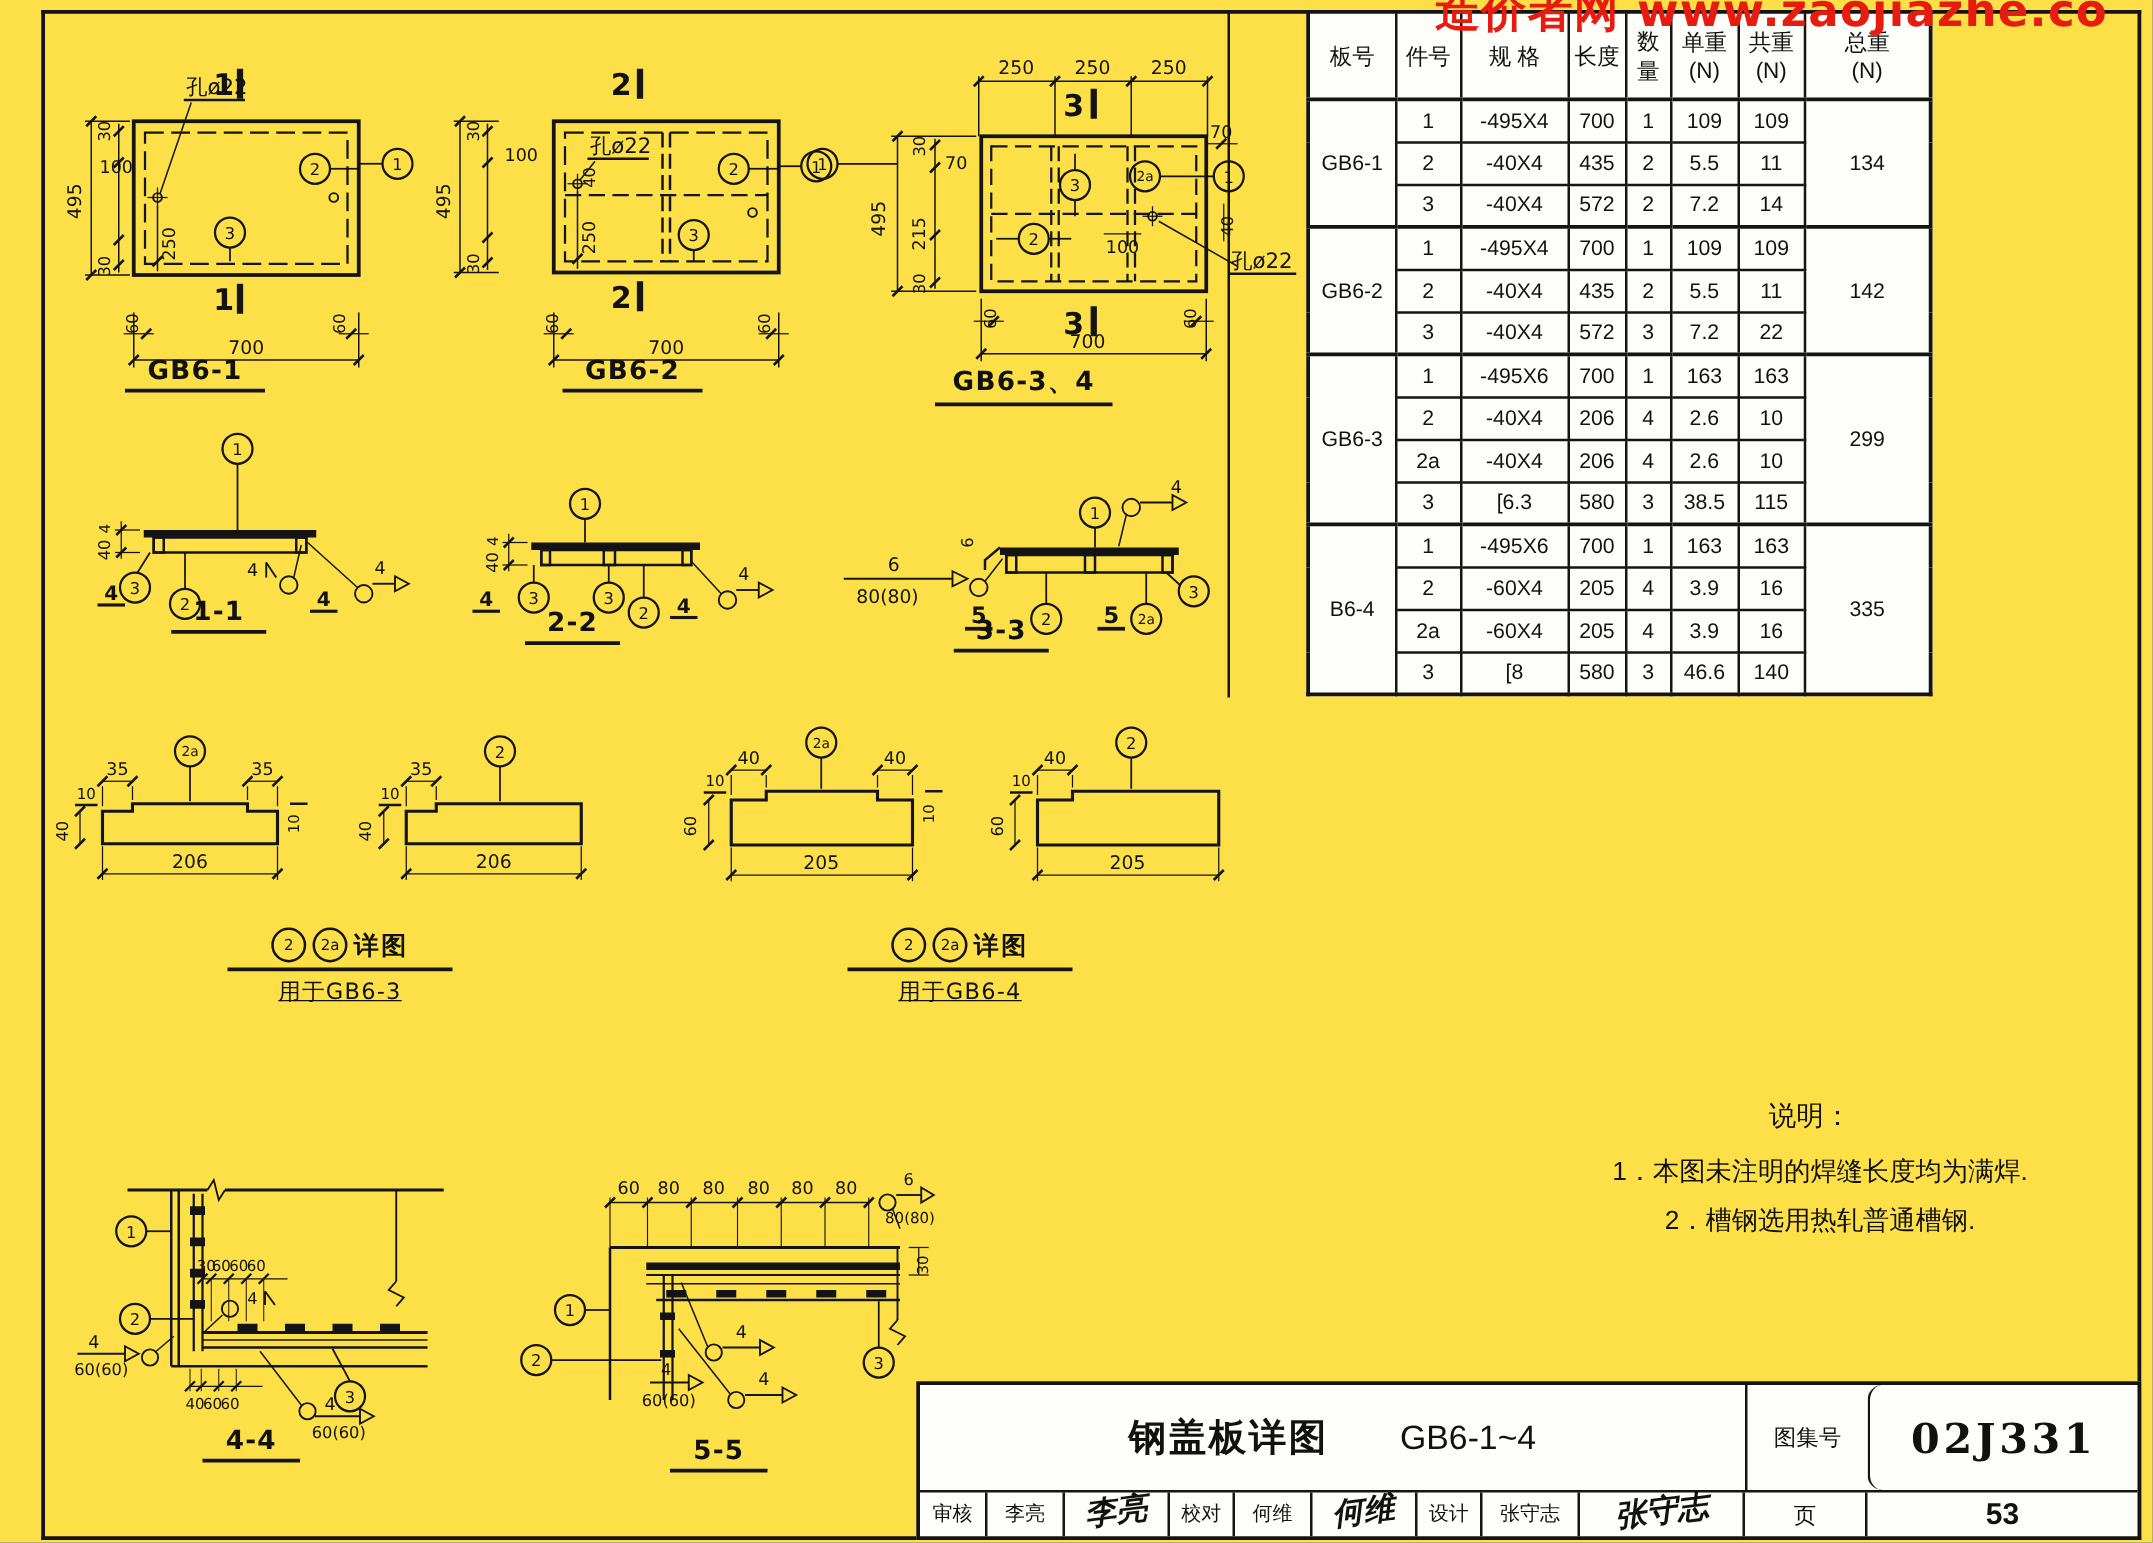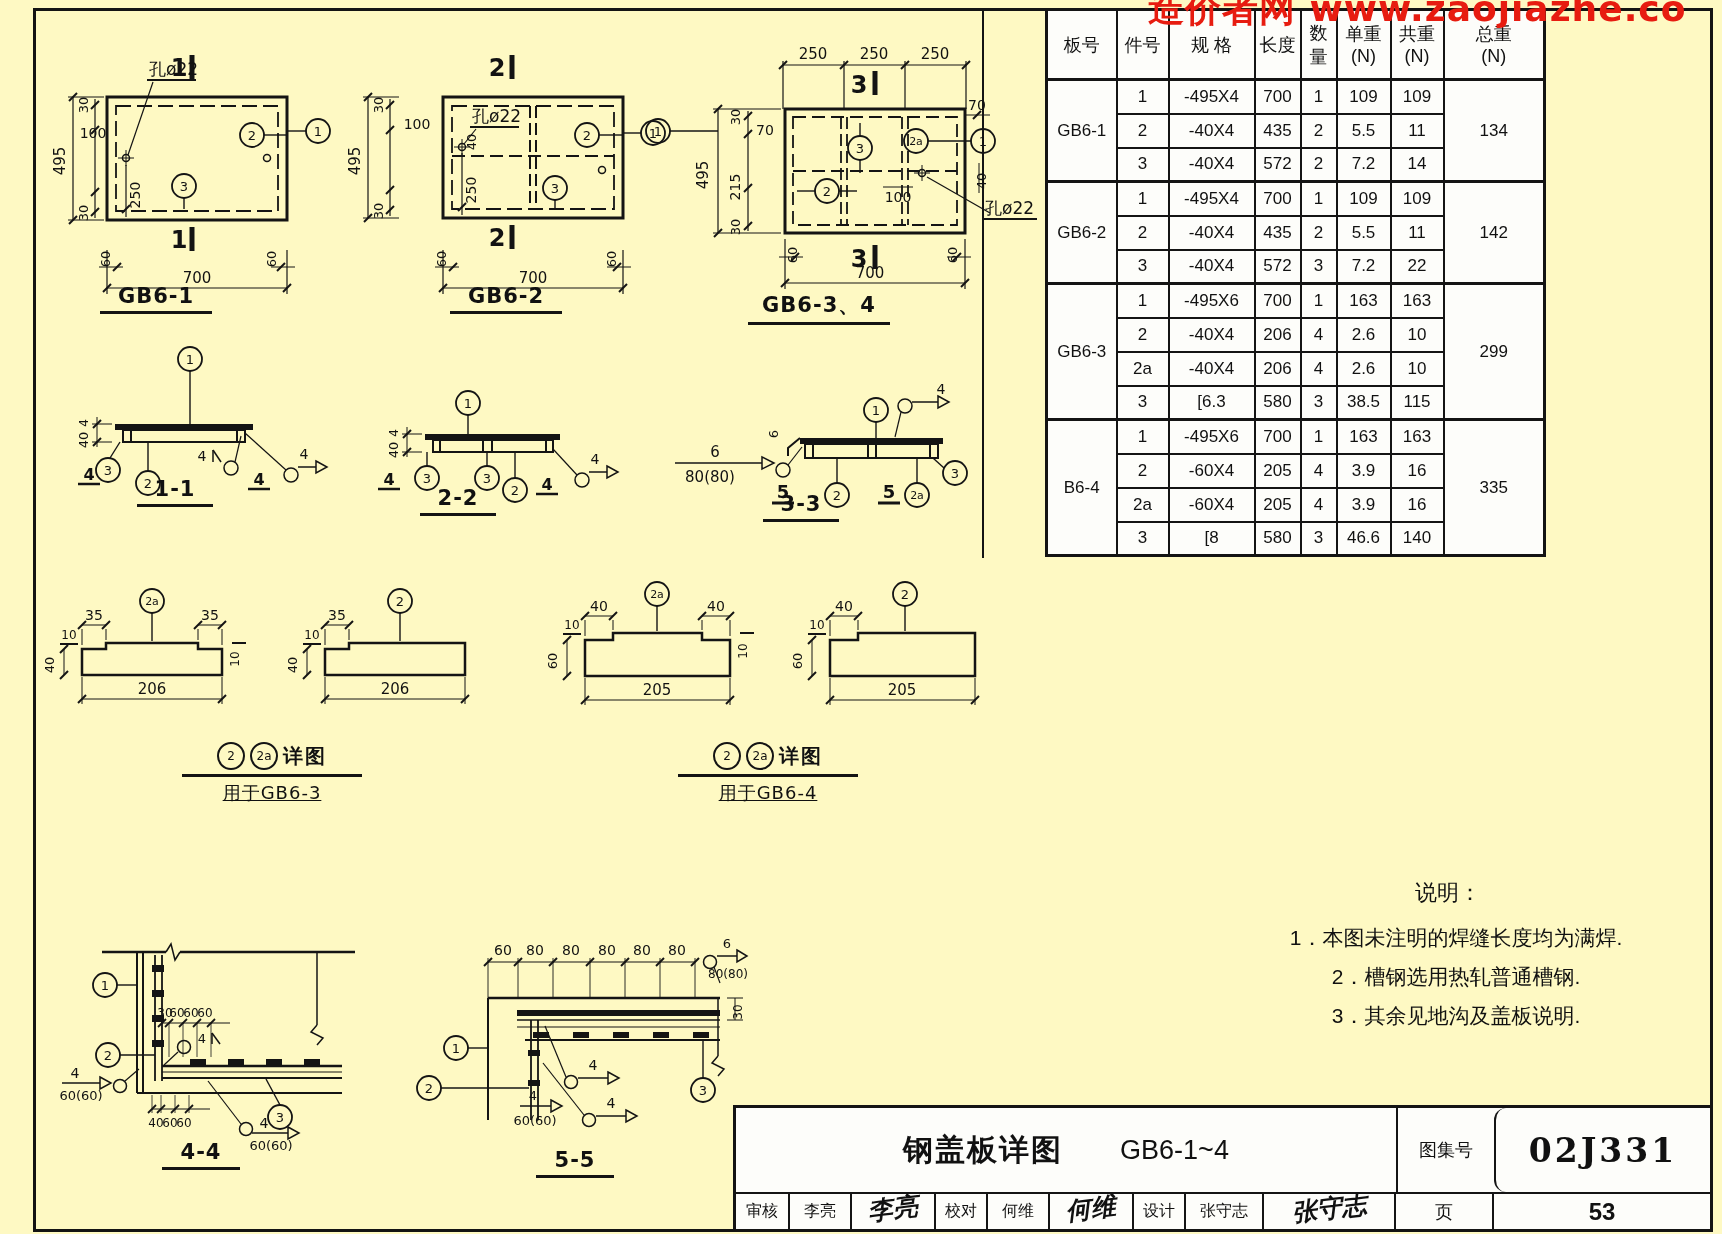--- a/index.html
+++ b/index.html
@@ -1,16 +1,16 @@
 <!DOCTYPE html>
 <html><head>
 <meta charset="utf-8">
 <style>
   html,body{margin:0;padding:0;background:#888;}
-  .sheet{position:relative;width:1722px;height:1234px;background:#fef9c3;overflow:hidden;
+  .sheet{position:relative;width:1722px;height:1234px;background:#fde047;overflow:hidden;
          font-family:"Liberation Sans","DejaVu Sans",sans-serif;color:#111;}
   .ln{position:absolute;background:#141414;}
   svg{position:absolute;overflow:visible;}
   svg text{fill:#121212;font-family:"DejaVu Sans","Liberation Sans",sans-serif;}
   .wm{position:absolute;left:1148px;top:-15px;font-size:36px;font-weight:bold;color:#e71c10;
       white-space:nowrap;letter-spacing:1px;z-index:50;font-family:"DejaVu Sans",sans-serif;}
   .dwg-title{position:absolute;font-weight:bold;font-size:21px;text-align:center;
       border-bottom:3px solid #141414;padding-bottom:3px;letter-spacing:1px;
       font-family:"DejaVu Sans",sans-serif;}
   
@@ -680,21 +680,20 @@
     <text x="344" y="20" font-size="13" text-anchor="middle">6</text>
     <text x="345" y="50" font-size="12" text-anchor="middle">80(80)</text>
     <text x="359" y="84" font-size="12" text-anchor="middle" transform="rotate(-90 359 84)">30</text>
   </svg>
   <div class="dwg-title" style="left:536px;top:1148px;width:78px;">5-5</div>
 
   <div class="notes">
     <div class="nh">说明：</div>
     <div class="ni">1．本图未注明的焊缝长度均为满焊.</div>
     <div class="ni">2．槽钢选用热轧普通槽钢.</div>
-    <div class="ni">3．其余见地沟及盖板说明.</div>
   </div>
 
   <table id="parts-table">
     <colgroup>
       <col style="width:70px">
         <col style="width:52px">
         <col style="width:86px">
         <col style="width:46px">
       <col style="width:36px">
         <col style="width:54px">

